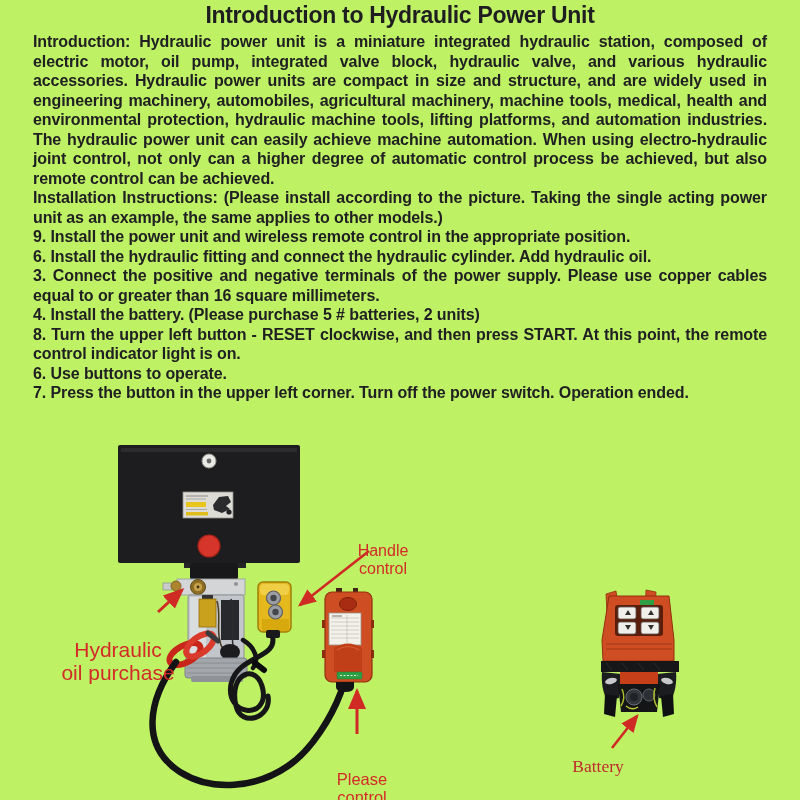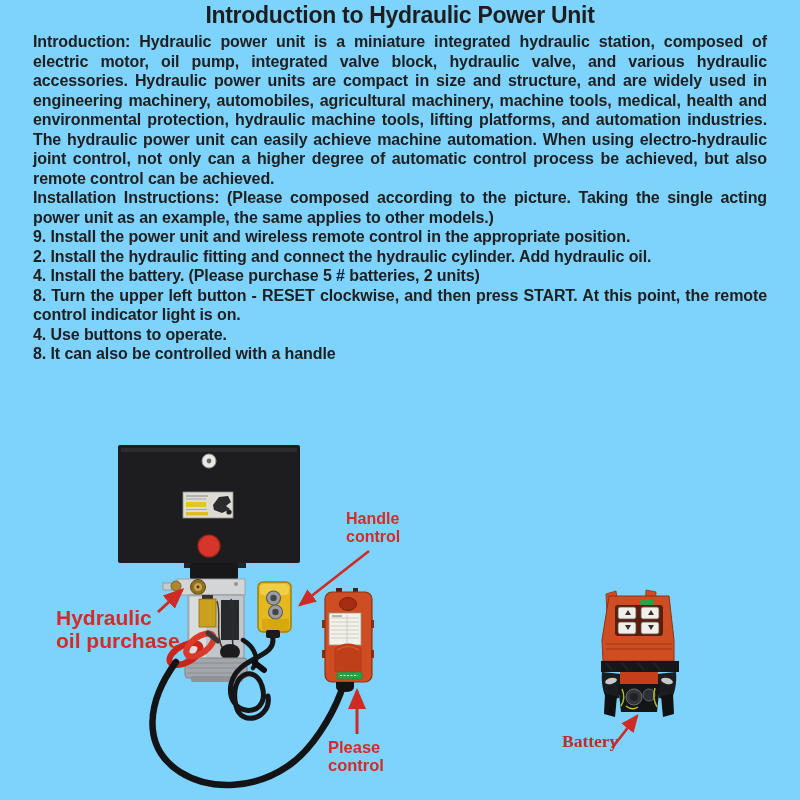--- a/index.html
+++ b/index.html
@@ -1,49 +1,50 @@
 <!DOCTYPE html>
 <html><head>
 <meta charset="utf-8">
 <style>
   html,body{margin:0;padding:0;background:#fff;}
-  .page{position:relative;width:800px;height:800px;background:#7dd3fc;overflow:hidden;
+  .page{position:relative;width:800px;height:800px;background:#bef264;overflow:hidden;
         font-family:"Liberation Sans",sans-serif;}
   .title{position:absolute;top:2px;left:0;width:800px;text-align:center;
          font-size:23px;font-weight:bold;color:#1e1e20;letter-spacing:-0.3px;margin:0;}
   .body-text{position:absolute;top:32px;left:33px;width:734px;
              font-size:16px;font-weight:bold;line-height:19.5px;color:#202022;
              letter-spacing:-0.1px;}
   .body-text p{margin:0;text-align:justify;}
   .figure{position:absolute;top:420px;left:0;width:800px;height:380px;}
   .figure svg{position:absolute;top:0;left:0;}
-  .lbl{position:absolute;font-weight:bold;color:#d32b27;}
+  .lbl{position:absolute;font-weight:normal;color:#d32b27;text-align:center;margin-top:32px;}
   .lbl div{margin:0;}
   .lbl-connecting{left:56px;top:186px;width:124px;font-size:21px;line-height:23px;}
   .lbl-handle{left:346px;top:90px;width:74px;font-size:16px;line-height:18px;}
   .lbl-remote{left:328px;top:318px;width:68px;font-size:16.5px;line-height:18px;}
-  .lbl-battery{left:562px;top:311px;width:72px;font-size:17.5px;
+  .lbl-battery{left:562px;top:304px;width:72px;font-size:17.5px;
                font-family:"Liberation Serif",serif;color:#c02a2b;}
 </style>
 </head>
 <body>
 
 <div class="page">
 
   <h1 class="title">Introduction to Hydraulic Power Unit</h1>
 
   <div class="body-text">
     <p>Introduction: Hydraulic power unit is a miniature integrated hydraulic station, composed of electric motor, oil pump, integrated valve block, hydraulic valve, and various hydraulic accessories. Hydraulic power units are compact in size and structure, and are widely used in engineering machinery, automobiles, agricultural machinery, machine tools, medical, health and environmental protection, hydraulic machine tools, lifting platforms, and automation industries. The hydraulic power unit can easily achieve machine automation. When using electro-hydraulic joint control, not only can a higher degree of automatic control process be achieved, but also remote control can be achieved.</p>
-    <p>Installation Instructions: (Please composed according to the picture. Taking the single acting power unit as an example, the same applies to other models.)</p>
+    <p>Installation Instructions: (Please install according to the picture. Taking the single acting power unit as an example, the same applies to other models.)</p>
     <p>9. Install the power unit and wireless remote control in the appropriate position.</p>
-    <p>2. Install the hydraulic fitting and connect the hydraulic cylinder. Add hydraulic oil.</p>
+    <p>6. Install the hydraulic fitting and connect the hydraulic cylinder. Add hydraulic oil.</p>
+    <p>3. Connect the positive and negative terminals of the power supply. Please use copper cables equal to or greater than 16 square millimeters.</p>
     <p>4. Install the battery. (Please purchase 5 # batteries, 2 units)</p>
     <p>8. Turn the upper left button - RESET clockwise, and then press START. At this point, the remote control indicator light is on.</p>
-    <p>4. Use buttons to operate.</p>
-    <p>8. It can also be controlled with a handle</p>
+    <p>6. Use buttons to operate.</p>
+    <p>7. Press the button in the upper left corner. Turn off the power switch. Operation ended.</p>
   </div>
 
   <div class="figure">
     <svg width="800" height="380" viewBox="0 420 800 380" xmlns="http://www.w3.org/2000/svg">
       <defs>
         <marker id="ah" markerWidth="8" markerHeight="8" refX="6" refY="3" orient="auto">
           <path d="M0,0 L7,3 L0,6 Z" fill="#cf2b24"></path>
         </marker>
       </defs>
 

